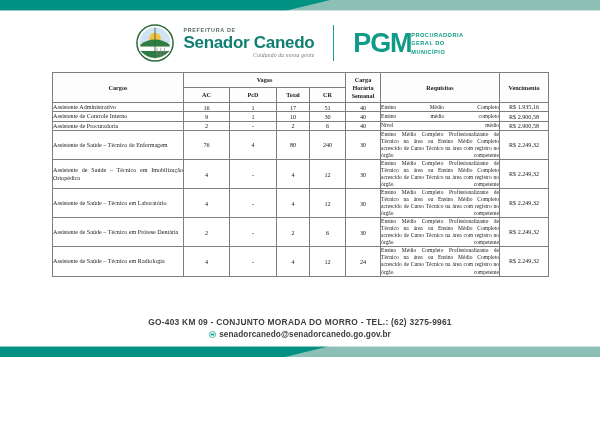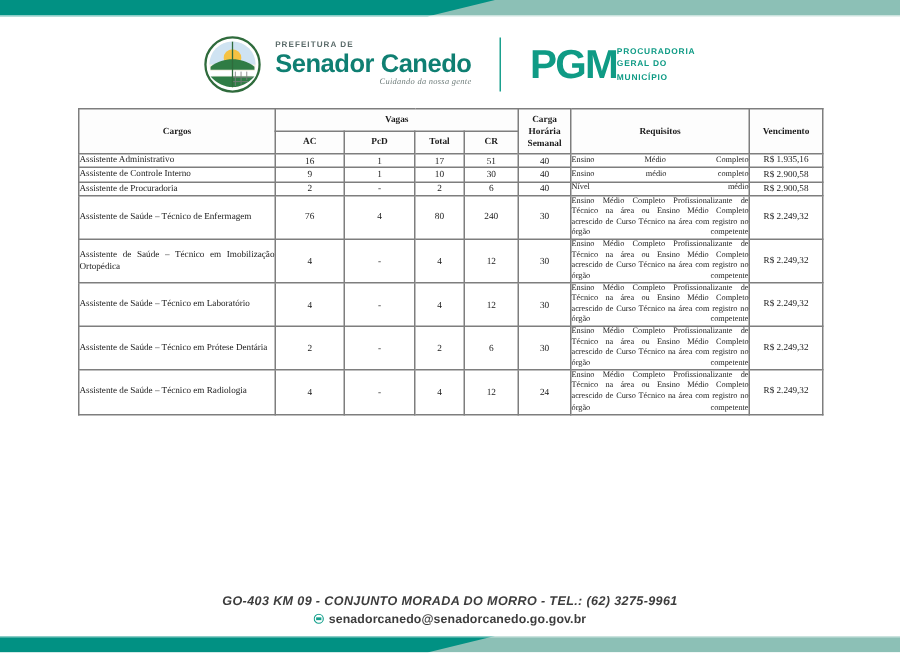--- a/index.html
+++ b/index.html
@@ -12,21 +12,21 @@
     background: #ffffff;
     font-family: "Liberation Serif", serif;
     overflow: hidden;
     position: relative;
   }
 
   .page {
     position: absolute;
     inset: 0;
     width: 600px;
-    height: 435px;
+    height: 357px;
     background: #ffffff;
   }
 
   
   .banner {
     position: absolute;
     left: 0;
     width: 600px;
     height: 11px;
     overflow: hidden;
@@ -189,21 +189,20 @@
     width: 600px;
     text-align: center;
     font-family: "Liberation Sans", sans-serif;
   }
   .footer-address {
     font-size: 8.4px;
     font-weight: bold;
     color: #3d3d3d;
     letter-spacing: 0.25px;
     margin-bottom: 3px;
-    font-style: italic;
   }
   .footer-email-row {
     display: flex;
     align-items: center;
     justify-content: center;
     gap: 3px;
   }
   .email-icon {
     width: 7px;
     height: 7px;

